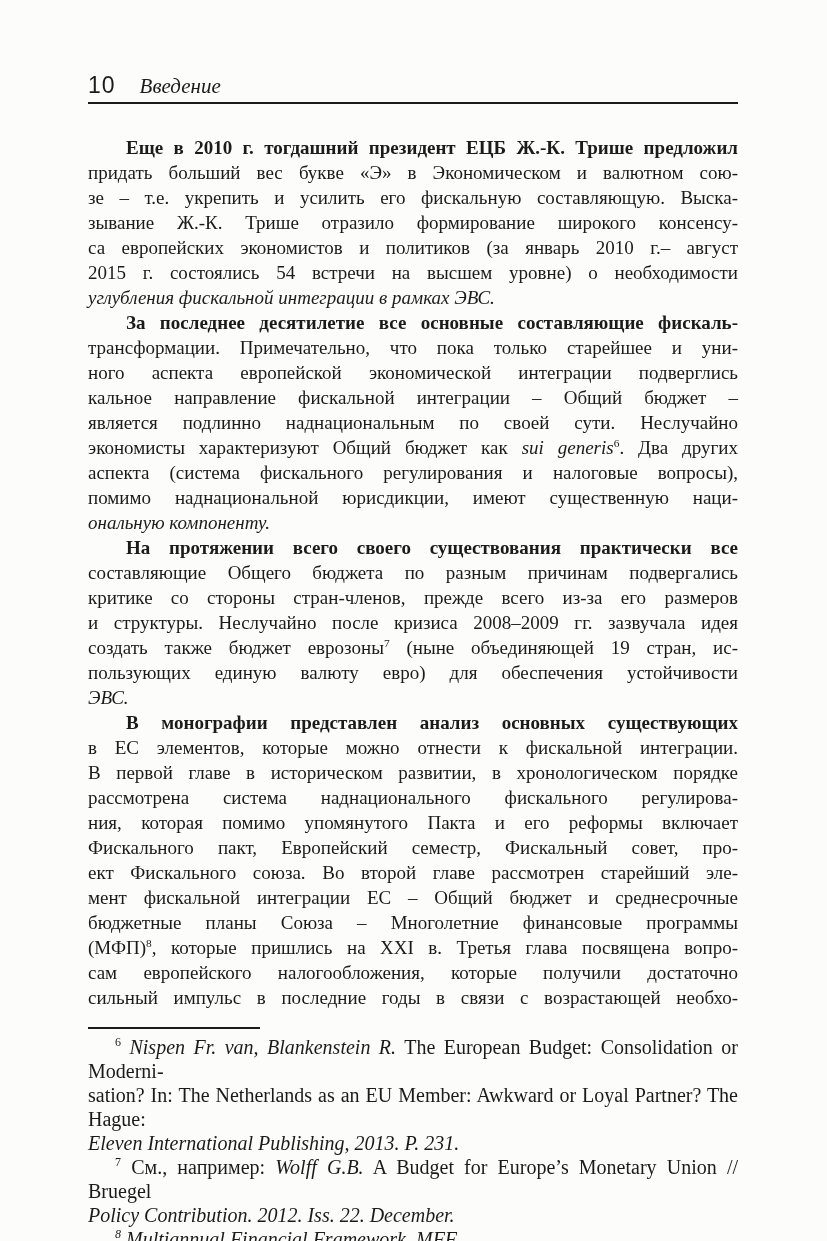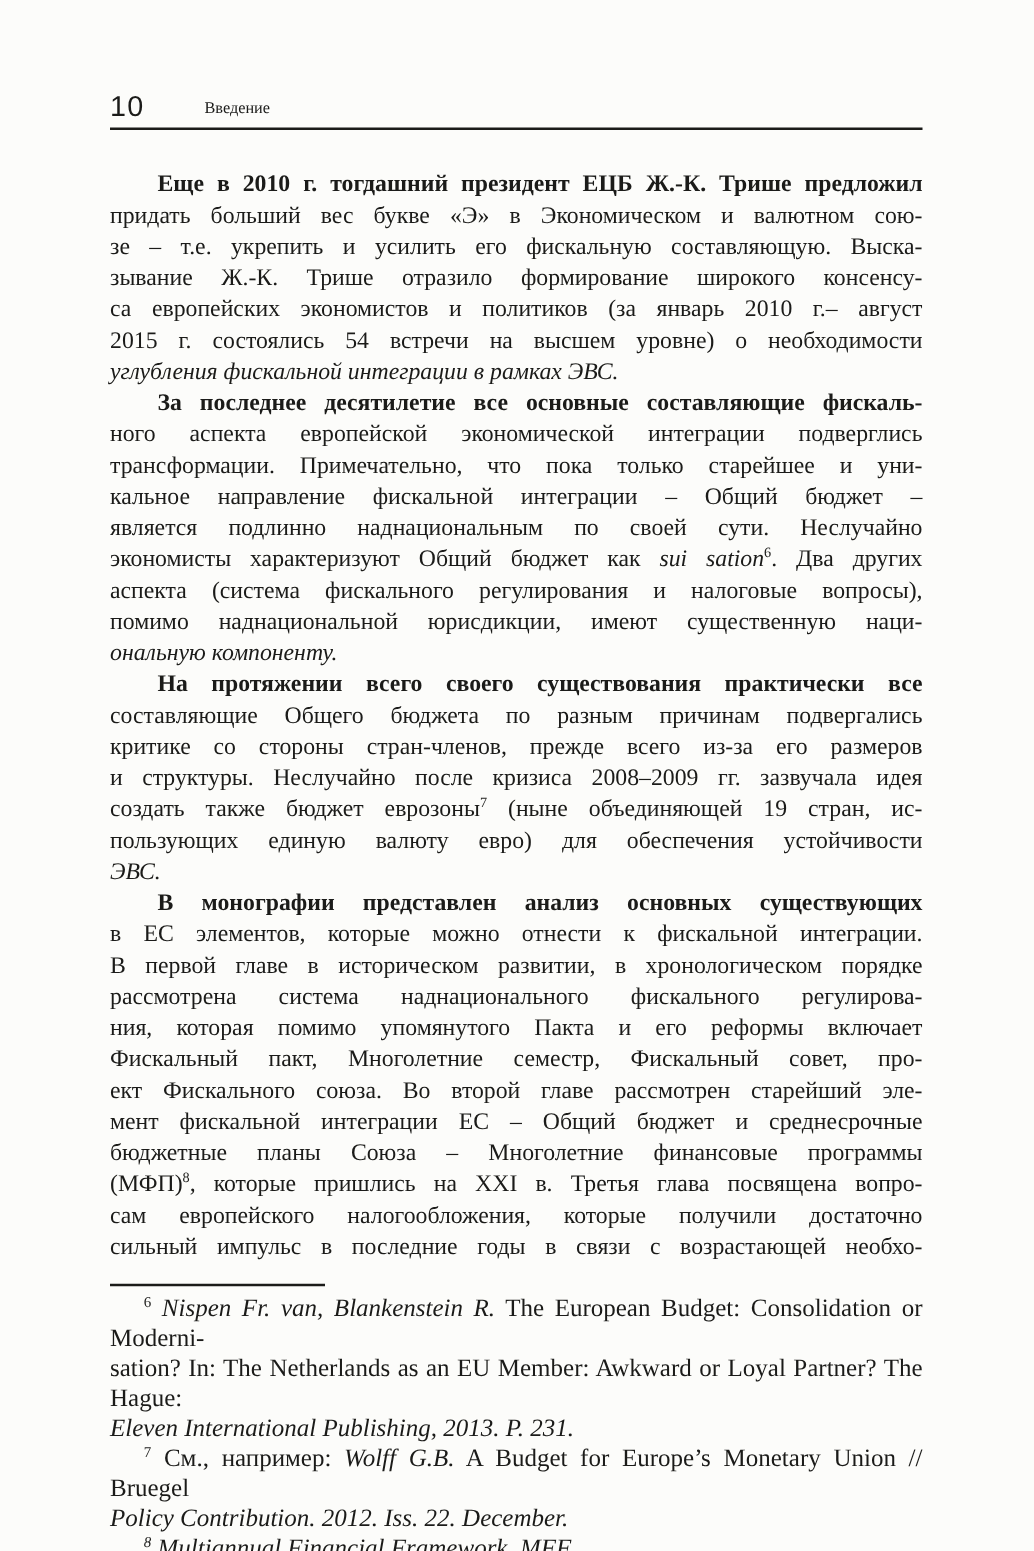--- a/index.html
+++ b/index.html
@@ -11,23 +11,23 @@
   html,body{margin:0;padding:0;background:#ffffff;}
   .page{
     width:827px;height:1241px;
     background:var(--bg);
     color:var(--text);
     font-family:"Liberation Serif","DejaVu Serif",serif;
     position:relative;overflow:hidden;
     box-sizing:border-box;
   }
   .content{position:absolute;left:88px;top:72px;width:650px;}
-  .pagehead{display:flex;align-items:center;gap:24px;}
+  .pagehead{display:flex;align-items:flex-end;}
   .pagenum{font-size:23px;font-family:"Liberation Sans",sans-serif;letter-spacing:1px;}
-  .runtitle{font-size:13px;margin-left:24px;}
+  .runtitle{font-style:italic;font-size:21px;margin-left:24px;}
   .headrule{border:0;border-top:2px solid var(--rule);margin:3px 0 0 0;}
   .bodytext{margin-top:31px;font-size:19px;line-height:25px;}
   .para{margin:0;}
   .line{text-align:justify;text-align-last:justify;white-space:normal;}
   .line.last{text-align-last:left;font-style:italic;}
   .bodytext .line.first{text-indent:38px;font-weight:bold;}
   .i{font-style:italic;}
   .sup{font-size:60%;vertical-align:super;line-height:0;}
   .fnrule{width:172px;border:0;border-top:2px solid var(--rule);margin:17px 0 0 0;}
   .footnotes{margin-top:6px;font-size:20px;line-height:24px;}
@@ -50,45 +50,45 @@
           <div class="line first"><span>Еще в 2010 г. тогдашний президент ЕЦБ Ж.-К. Трише предложил</span></div>
           <div class="line"><span>придать больший вес букве «Э» в Экономическом и валютном сою-</span></div>
           <div class="line"><span>зе – т.е. укрепить и усилить его фискальную составляющую. Выска-</span></div>
           <div class="line"><span>зывание Ж.-К. Трише отразило формирование широкого консенсу-</span></div>
           <div class="line"><span>са европейских экономистов и политиков (за январь 2010 г.– август</span></div>
           <div class="line"><span>2015 г. состоялись 54 встречи на высшем уровне) о необходимости</span></div>
           <div class="line last"><span>углубления фискальной интеграции в рамках ЭВС.</span></div>
         </div>
         <div class="para">
           <div class="line first"><span>За последнее десятилетие все основные составляющие фискаль-</span></div>
+          <div class="line"><span>трансформации. Примечательно, что пока только старейшее и уни-</span></div>
           <div class="line"><span>ного аспекта европейской экономической интеграции подверглись</span></div>
-          <div class="line"><span>трансформации. Примечательно, что пока только старейшее и уни-</span></div>
           <div class="line"><span>кальное направление фискальной интеграции – Общий бюджет –</span></div>
           <div class="line"><span>является подлинно наднациональным по своей сути. Неслучайно</span></div>
-          <div class="line"><span>экономисты характеризуют Общий бюджет как </span><span class="i">sui sation</span><span class="sup">6</span><span>. Два других</span></div>
+          <div class="line"><span>экономисты характеризуют Общий бюджет как </span><span class="i">sui generis</span><span class="sup">6</span><span>. Два других</span></div>
           <div class="line"><span>аспекта (система фискального регулирования и налоговые вопросы),</span></div>
           <div class="line"><span>помимо наднациональной юрисдикции, имеют существенную наци-</span></div>
           <div class="line last"><span>ональную компоненту.</span></div>
         </div>
         <div class="para">
           <div class="line first"><span>На протяжении всего своего существования практически все</span></div>
           <div class="line"><span>составляющие Общего бюджета по разным причинам подвергались</span></div>
           <div class="line"><span>критике со стороны стран-членов, прежде всего из-за его размеров</span></div>
           <div class="line"><span>и структуры. Неслучайно после кризиса 2008–2009 гг. зазвучала идея</span></div>
           <div class="line"><span>создать также бюджет еврозоны</span><span class="sup">7</span><span> (ныне объединяющей 19 стран, ис-</span></div>
           <div class="line"><span>пользующих единую валюту евро) для обеспечения устойчивости</span></div>
           <div class="line last"><span>ЭВС.</span></div>
         </div>
         <div class="para">
           <div class="line first"><span>В монографии представлен анализ основных существующих</span></div>
           <div class="line"><span>в ЕС элементов, которые можно отнести к фискальной интеграции.</span></div>
           <div class="line"><span>В первой главе в историческом развитии, в хронологическом порядке</span></div>
           <div class="line"><span>рассмотрена система наднационального фискального регулирова-</span></div>
           <div class="line"><span>ния, которая помимо упомянутого Пакта и его реформы включает</span></div>
-          <div class="line"><span>Фискальный пакт, Многолетние семестр, Фискальный совет, про-</span></div>
+          <div class="line"><span>Фискального пакт, Европейский семестр, Фискальный совет, про-</span></div>
           <div class="line"><span>ект Фискального союза. Во второй главе рассмотрен старейший эле-</span></div>
           <div class="line"><span>мент фискальной интеграции ЕС – Общий бюджет и среднесрочные</span></div>
           <div class="line"><span>бюджетные планы Союза – Многолетние финансовые программы</span></div>
           <div class="line"><span>(МФП)</span><span class="sup">8</span><span>, которые пришлись на XXI в. Третья глава посвящена вопро-</span></div>
           <div class="line"><span>сам европейского налогообложения, которые получили достаточно</span></div>
           <div class="line"><span>сильный импульс в последние годы в связи с возрастающей необхо-</span></div>
         </div>
       </main>
 
     <hr class="fnrule">

